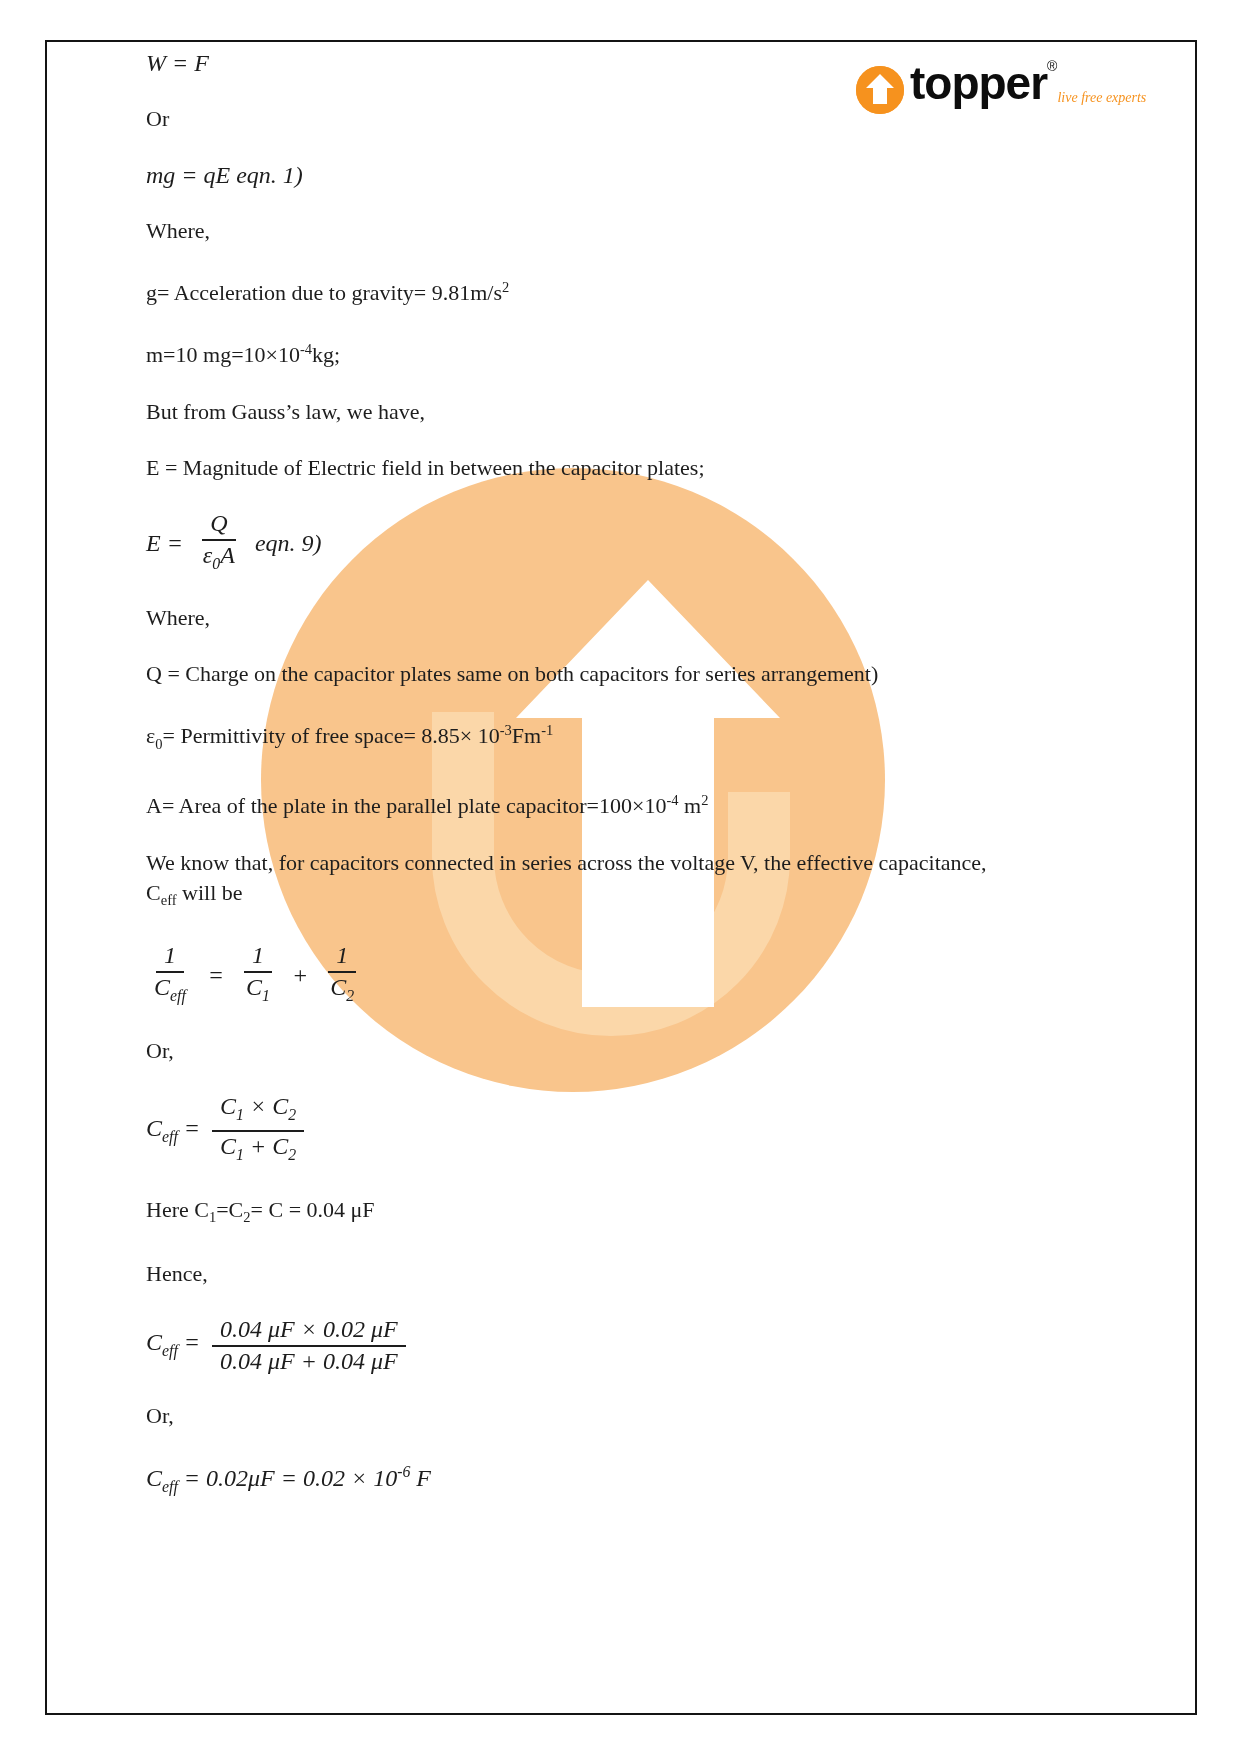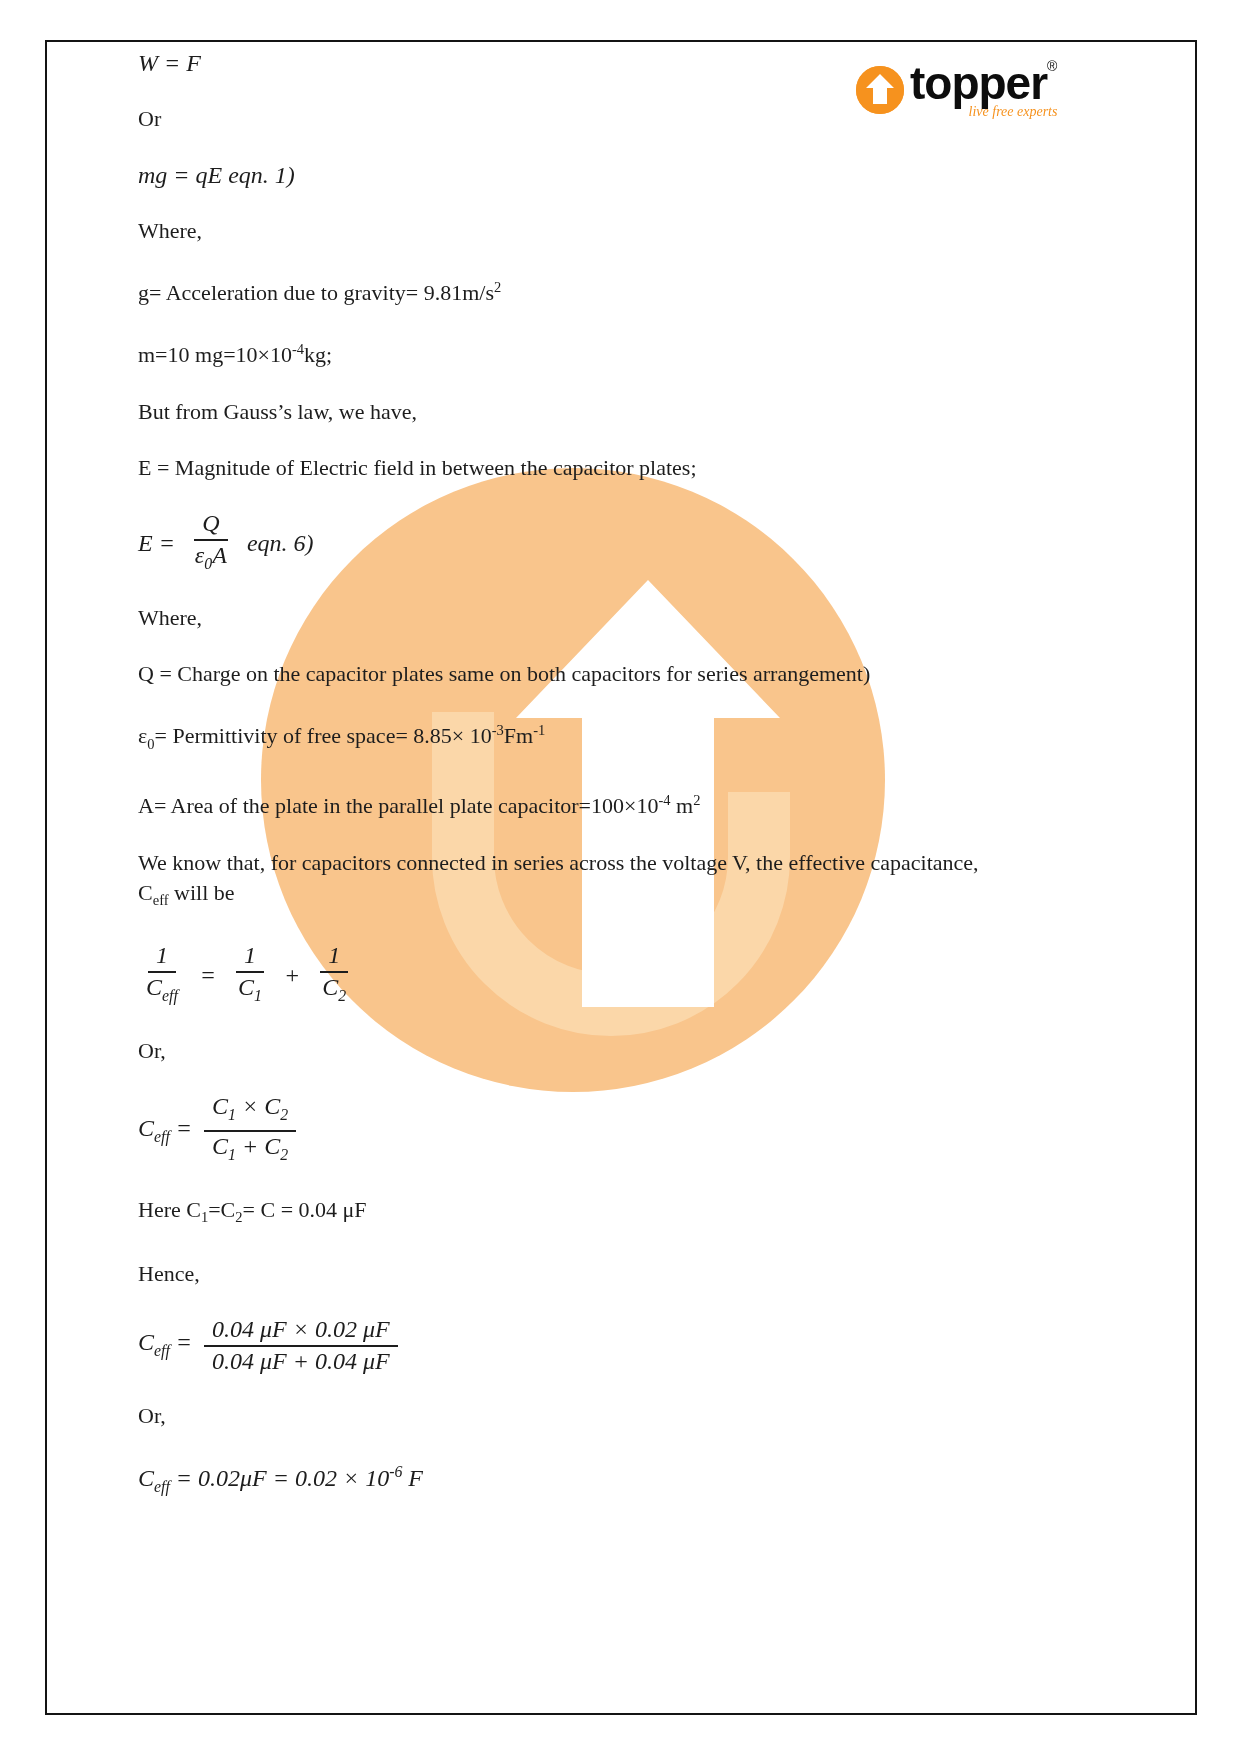--- a/index.html
+++ b/index.html
@@ -10,27 +10,27 @@
   }
   .frame{
     position:absolute;left:45px;top:40px;width:1152px;height:1675px;
     border:2px solid #141414;z-index:3;pointer-events:none;
   }
   
   .watermark{position:absolute;left:258px;top:462px;z-index:0}
   
   .logo{position:absolute;left:856px;top:60px;z-index:2;display:flex;align-items:flex-start;gap:6px}
   .logo-circle{width:48px;height:48px;border-radius:50%;background:#F6921E;display:flex;align-items:center;justify-content:center;margin-top:6px}
-  .logo-col{display:flex;flex-direction:column;align-items:flex-end}
+  .logo-col{display:flex;flex-direction:row;align-items:flex-end}
   .logo-row{display:flex;align-items:flex-start}
   .logo-text{font-family:"Liberation Sans", sans-serif;font-weight:700;font-size:46px;line-height:46px;color:#0d0d0d;letter-spacing:-1px}
   .logo-reg{font-family:"Liberation Sans", sans-serif;font-size:14px;color:#0d0d0d;margin-top:-2px}
   .logo-tagline{font-style:italic;font-size:14px;color:#F6921E;margin-top:-2px;font-family:"Liberation Serif", serif}
   
-  .content{position:absolute;left:138px;top:48px;width:860px;z-index:1}
+  .content{position:absolute;left:146px;top:48px;width:860px;z-index:1}
   .t{font-size:22px;line-height:30px;margin-bottom:26px}
   .m{font-size:24px;line-height:30px;margin-bottom:26px;font-style:italic;font-family:"Liberation Serif", serif}
   .eqrow{display:flex;align-items:center;gap:12px;font-size:24px;font-style:italic;margin:4px 0 26px}
   .frac{display:inline-flex;flex-direction:column;align-items:center;vertical-align:middle}
   .frac .num{padding:0 8px 2px;border-bottom:2px solid #1d1d1d;line-height:28px}
   .frac .den{padding:0 8px 0;line-height:28px}
   sup{font-size:66%;}
   sub{font-size:66%;}
   .op{padding:0 2px}
 </style>
@@ -75,21 +75,21 @@
     <p class="t">m=10 mg=10×10<sup>-4</sup>kg;</p>
     <p class="t">But from Gauss’s law, we have,</p>
     <p class="t">E = Magnitude of Electric field in between the capacitor plates;</p>
 
     <div class="eqrow">
       <span>E =</span>
       <span class="frac">
         <span class="num">Q</span>
         <span class="den">ε<sub>0</sub>A</span>
       </span>
-      <span>eqn. 6)</span>
+      <span>eqn. 9)</span>
     </div>
 
     <p class="t">Where,</p>
     <p class="t">Q = Charge on the capacitor plates same on both capacitors for series arrangement)</p>
     <p class="t">ε<sub>0</sub>= Permittivity of free space= 8.85× 10<sup>-3</sup>Fm<sup>-1</sup></p>
     <p class="t">A= Area of the plate in the parallel plate capacitor=100×10<sup>-4</sup> m<sup>2</sup></p>
     <p class="t">We know that, for capacitors connected in series across the voltage V, the effective capacitance, C<sub>eff</sub> will be</p>
 
     <div class="eqrow">
       <span class="frac">

